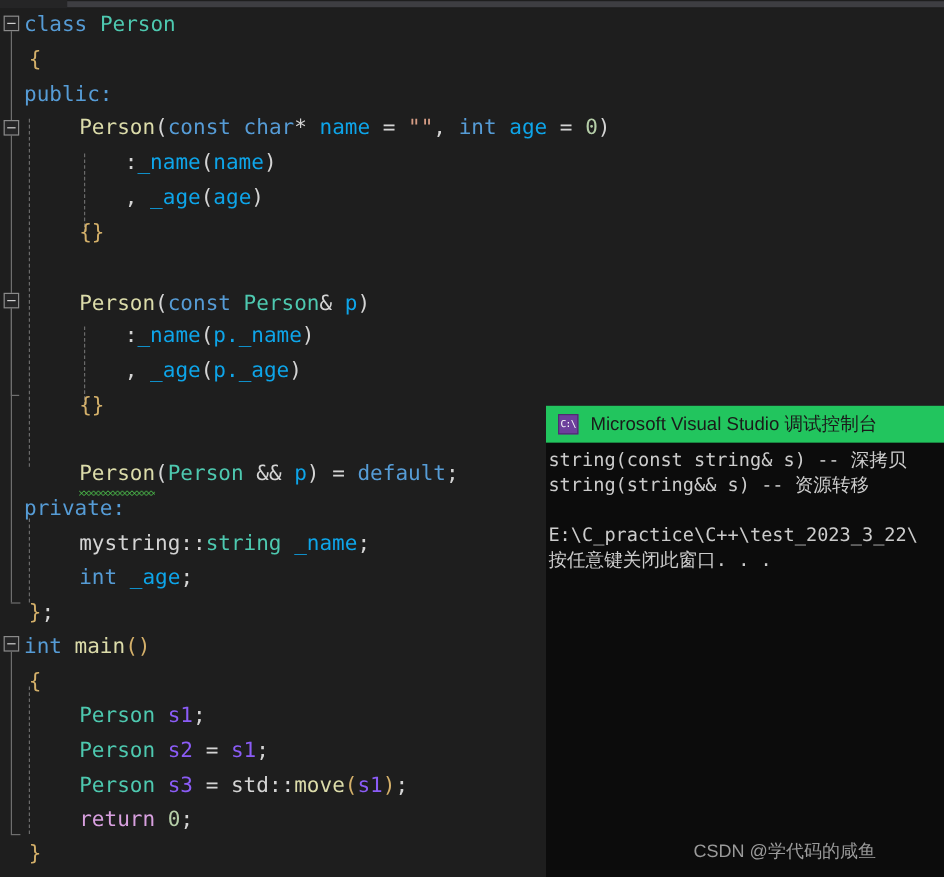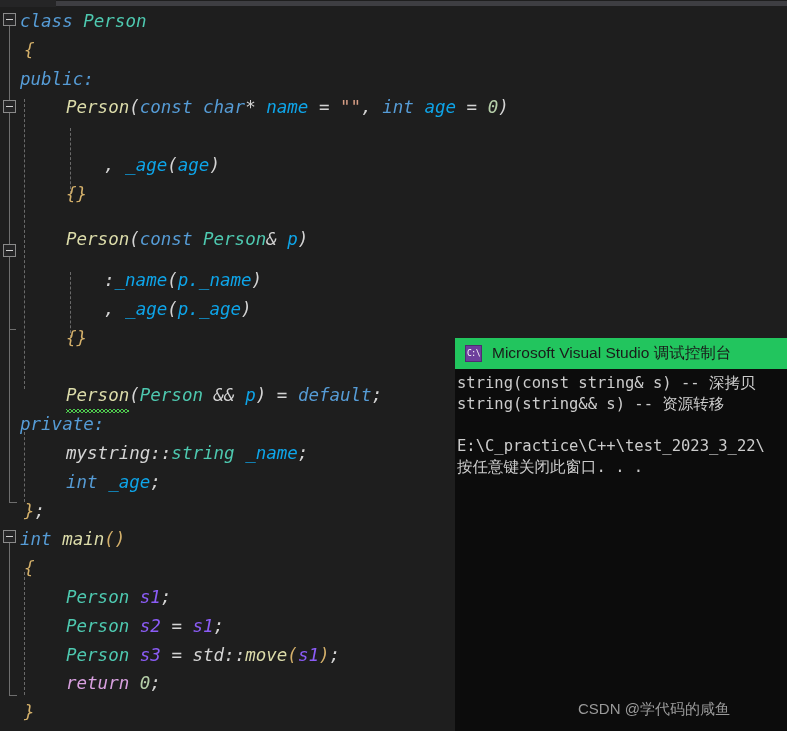--- a/index.html
+++ b/index.html
@@ -30,21 +30,20 @@
     position: absolute; left: 56px; top: 1px; width: 731px; height: 5px;
     background: #3e3e42;
   }
 
   
   #editor {
     position: absolute;
     left: 0; top: 7px;
     width: 787px; height: 724px;
     background: #1e1e1e;
-    font-style: italic;
   }
 
   
   #outline-margin {
     position: absolute;
     left: 0; top: 0;
     width: 20px; height: 724px;
   }
 
   .fold-box {
@@ -233,28 +232,29 @@
   <div id="code">
 
     <div class="ln" style="top:0px;"><span class="kw">class</span><span class="pun"> </span><span class="typ">Person</span></div>
 
     <div class="ln" style="top:28.8px; left:24px;"><span class="br">{</span></div>
 
     <div class="ln" style="top:57.6px;"><span class="kw">public:</span></div>
 
     <div class="ln" style="top:86.4px; left:66px;"><span class="fn">Person</span><span class="pun">(</span><span class="kw">const</span><span class="pun"> </span><span class="kw">char</span><span class="pun">*</span><span class="pun"> </span><span class="fld">name</span><span class="pun"> </span><span class="op">=</span><span class="pun"> </span><span class="str">""</span><span class="pun">,</span><span class="pun"> </span><span class="kw">int</span><span class="pun"> </span><span class="fld">age</span><span class="pun"> </span><span class="op">=</span><span class="pun"> </span><span class="num">0</span><span class="pun">)</span></div>
 
+    <div class="ln" style="top:115.2px; left:104px;"><span class="pun">:</span><span class="fld">_name</span><span class="pun">(</span><span class="fld">name</span><span class="pun">)</span></div>
 
     <div class="ln" style="top:144px; left:104px;"><span class="pun">,</span><span class="pun"> </span><span class="fld">_age</span><span class="pun">(</span><span class="fld">age</span><span class="pun">)</span></div>
 
     <div class="ln" style="top:172.8px; left:66px;"><span class="br">{}</span></div>
 
     <div class="ln" style="top:201.6px;"></div>
 
-    <div class="ln" style="top:218px; left:66px;"><span class="fn">Person</span><span class="pun">(</span><span class="kw">const</span><span class="pun"> </span><span class="typ">Person</span><span class="pun">&amp;</span><span class="pun"> </span><span class="fld">p</span><span class="pun">)</span></div>
+    <div class="ln" style="top:232px; left:66px;"><span class="fn">Person</span><span class="pun">(</span><span class="kw">const</span><span class="pun"> </span><span class="typ">Person</span><span class="pun">&amp;</span><span class="pun"> </span><span class="fld">p</span><span class="pun">)</span></div>
 
     <div class="ln" style="top:259.2px; left:104px;"><span class="pun">:</span><span class="fld">_name</span><span class="pun">(</span><span class="fld">p.</span><span class="fld">_name</span><span class="pun">)</span></div>
 
     <div class="ln" style="top:288px; left:104px;"><span class="pun">,</span><span class="pun"> </span><span class="fld">_age</span><span class="pun">(</span><span class="fld">p.</span><span class="fld">_age</span><span class="pun">)</span></div>
 
     <div class="ln" style="top:316.8px; left:66px;"><span class="br">{}</span></div>
 
     <div class="ln" style="top:345.6px;"></div>
 
     <div class="ln" style="top:374.4px; left:66px;"><span class="fn squiggle">Person</span><span class="pun">(</span><span class="typ">Person</span><span class="pun"> </span><span class="pun">&amp;&amp;</span><span class="pun"> </span><span class="fld">p</span><span class="pun">)</span><span class="pun"> </span><span class="op">=</span><span class="pun"> </span><span class="kw">default</span><span class="pun">;</span></div>

